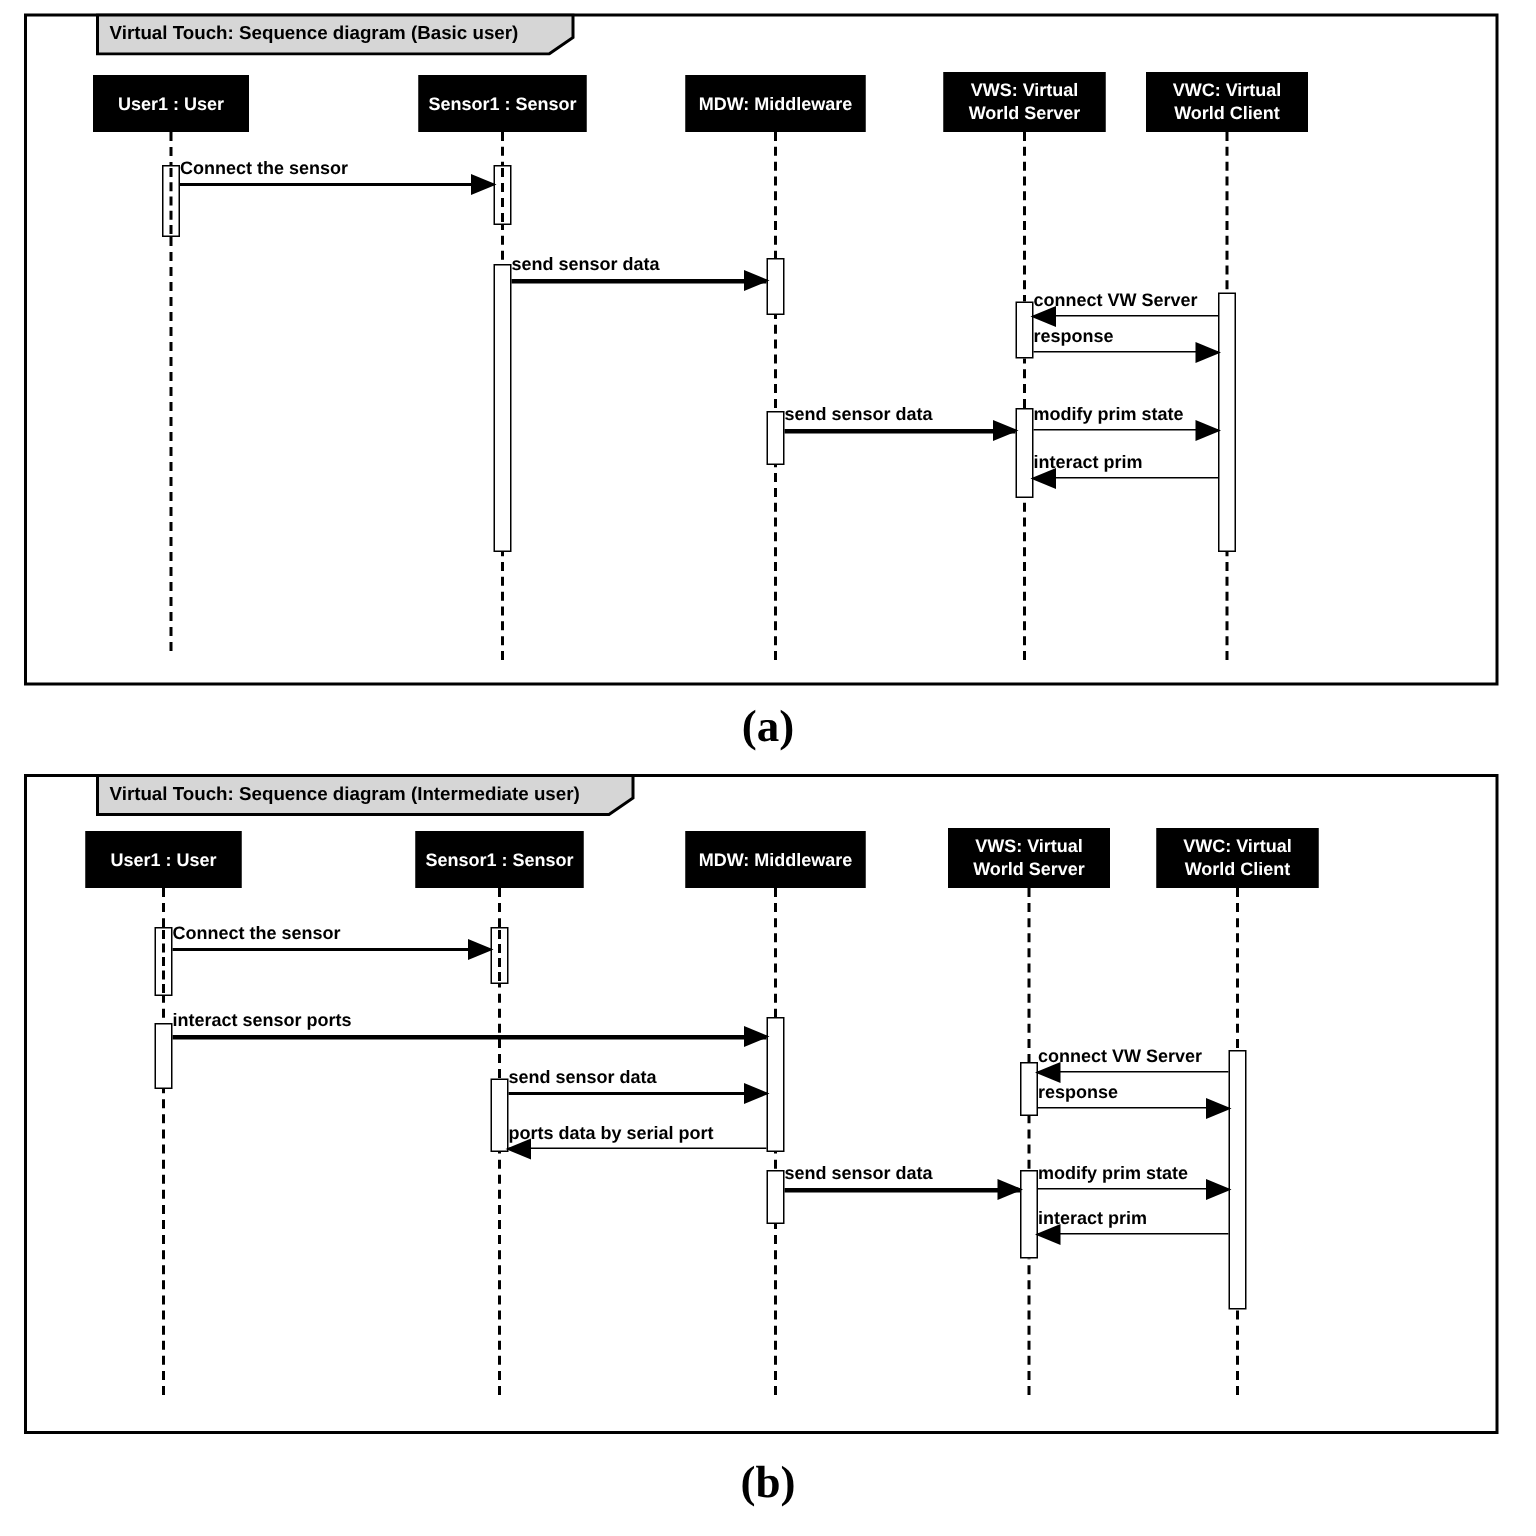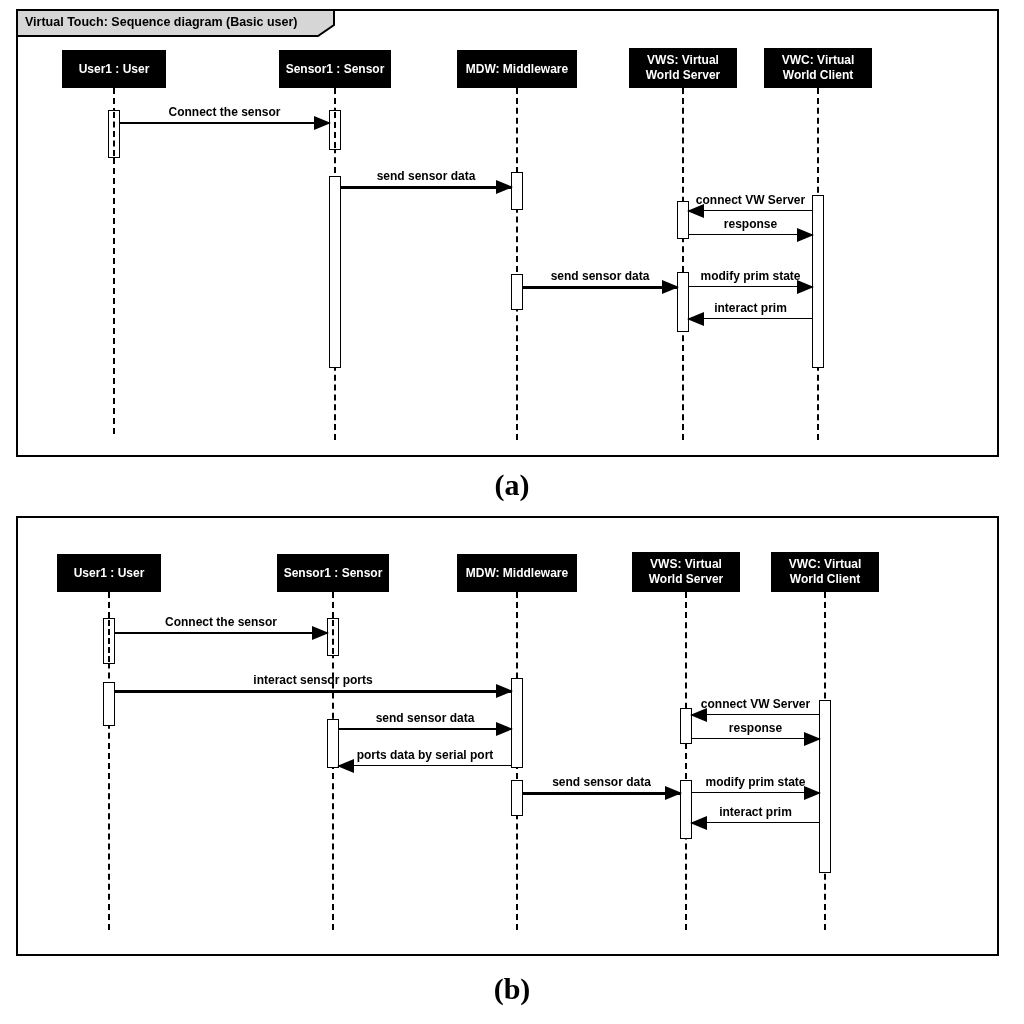--- a/index.html
+++ b/index.html
@@ -1,38 +1,38 @@
 <!DOCTYPE html>
 <html><head>
 <meta charset="utf-8">
 <style>
   html,body{margin:0;padding:0;background:#ffffff;}
   #stage{position:relative;width:1024px;height:1024px;background:#ffffff;
          font-family:"Liberation Sans","DejaVu Sans",sans-serif;color:#000;overflow:hidden;}
 
   .frame{position:absolute;border:2.5px solid #000;background:#fff;}
 
-  .tab{position:absolute;height:28px;}
+  .tab{position:absolute;height:28px;margin-left:48px;}
   .tab svg{position:absolute;left:0;top:0;}
   .tab-label{position:absolute;left:9px;top:0;height:26px;display:flex;align-items:center;
              font-size:12.5px;font-weight:bold;white-space:nowrap;}
 
   .head{position:absolute;height:38px;background:#000;color:#fff;font-weight:bold;font-size:12px;
         display:flex;align-items:center;justify-content:center;text-align:center;line-height:1.25;
         box-sizing:border-box;padding:2px 3px;border:1px solid #000;}
 
   .lifeline{position:absolute;width:0;border-left:2px dashed #000;}
 
   .act{position:absolute;width:12px;background:#fff;border:1.6px solid #000;box-sizing:border-box;}
   .act-dash{position:absolute;left:50%;top:1px;bottom:1px;width:0;border-left:2px dashed #000;
             transform:translateX(-1px);}
 
   .msg{position:absolute;height:0;}
   .msg-line{position:absolute;left:0;right:0;top:0;border-top-style:solid;border-top-color:#000;}
-  .msg-label{position:absolute;left:0;right:0;bottom:3px;text-align:center;font-weight:bold;
+  .msg-label{position:absolute;left:0;right:0;bottom:3px;font-weight:bold;
              font-size:12px;white-space:nowrap;}
   .arrow{position:absolute;width:0;height:0;top:-6px;
          border-top:7px solid transparent;border-bottom:7px solid transparent;}
   .arrow-right{right:-2px;border-left:17px solid #000;}
   .arrow-left{left:-2px;border-right:17px solid #000;}
 
   .caption{position:absolute;left:0;right:0;text-align:center;
            font-family:"Liberation Serif","DejaVu Serif",serif;font-weight:bold;font-size:30px;}
 </style>
 </head>
@@ -107,20 +107,26 @@
   <div class="msg" style="left:689px;top:318px;width:123px;">
     <div class="msg-label">interact prim</div>
     <div class="msg-line" style="border-top-width:1.5px;"></div>
     <div class="arrow arrow-left"></div>
   </div>
 
   <div class="caption" style="top:468px;">(a)</div>
 
   <div class="frame" style="left:16px;top:516px;width:979px;height:436px;"></div>
 
+  <div class="tab" style="left:16px;top:516px;width:360px;">
+    <svg width="360" height="28">
+      <polygon points="1,1 358,1 358,16 342,27 1,27" fill="#d6d6d6" stroke="#000" stroke-width="2"></polygon>
+    </svg>
+    <div class="tab-label">Virtual Touch: Sequence diagram (Intermediate user)</div>
+  </div>
 
   <div class="lifeline" style="left:108px;top:592px;height:338px;"></div>
   <div class="lifeline" style="left:332px;top:592px;height:338px;"></div>
   <div class="lifeline" style="left:516px;top:592px;height:338px;"></div>
   <div class="lifeline" style="left:685px;top:592px;height:338px;"></div>
   <div class="lifeline" style="left:824px;top:592px;height:338px;"></div>
 
   <div class="head" style="left:57px;top:554px;width:104px;">User1 : User</div>
   <div class="head" style="left:277px;top:554px;width:112px;">Sensor1 : Sensor</div>
   <div class="head" style="left:457px;top:554px;width:120px;">MDW: Middleware</div>

